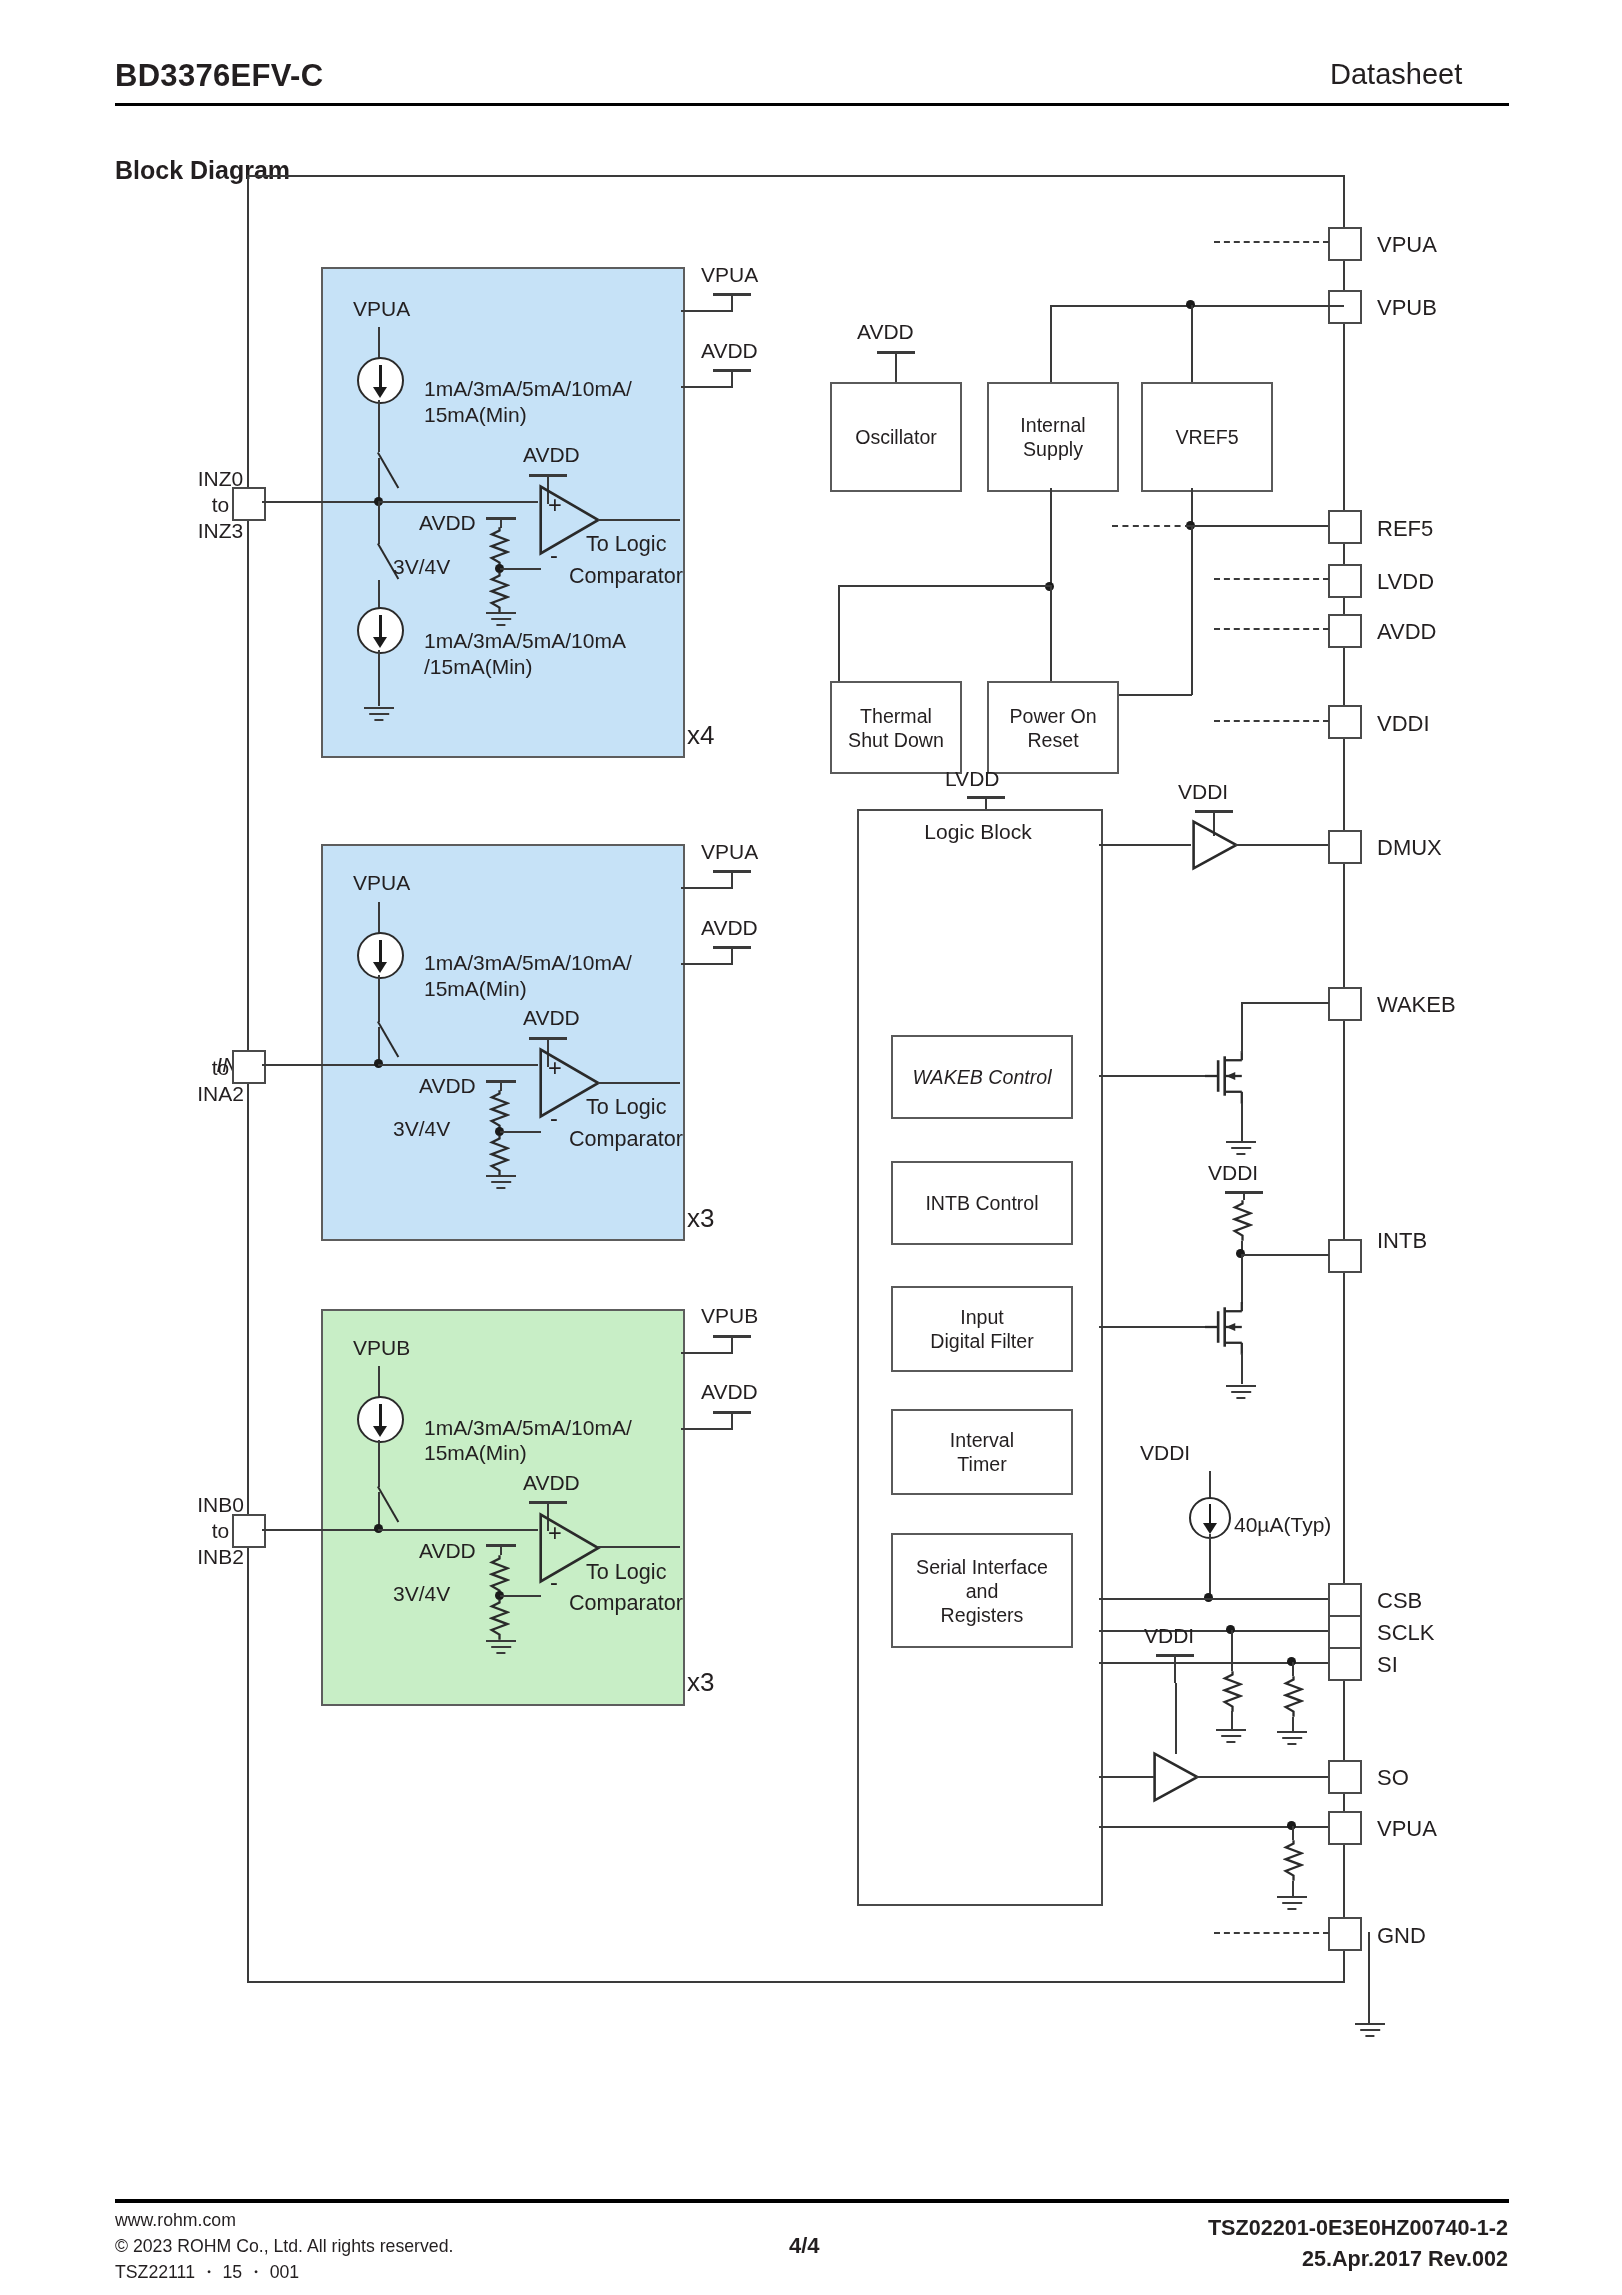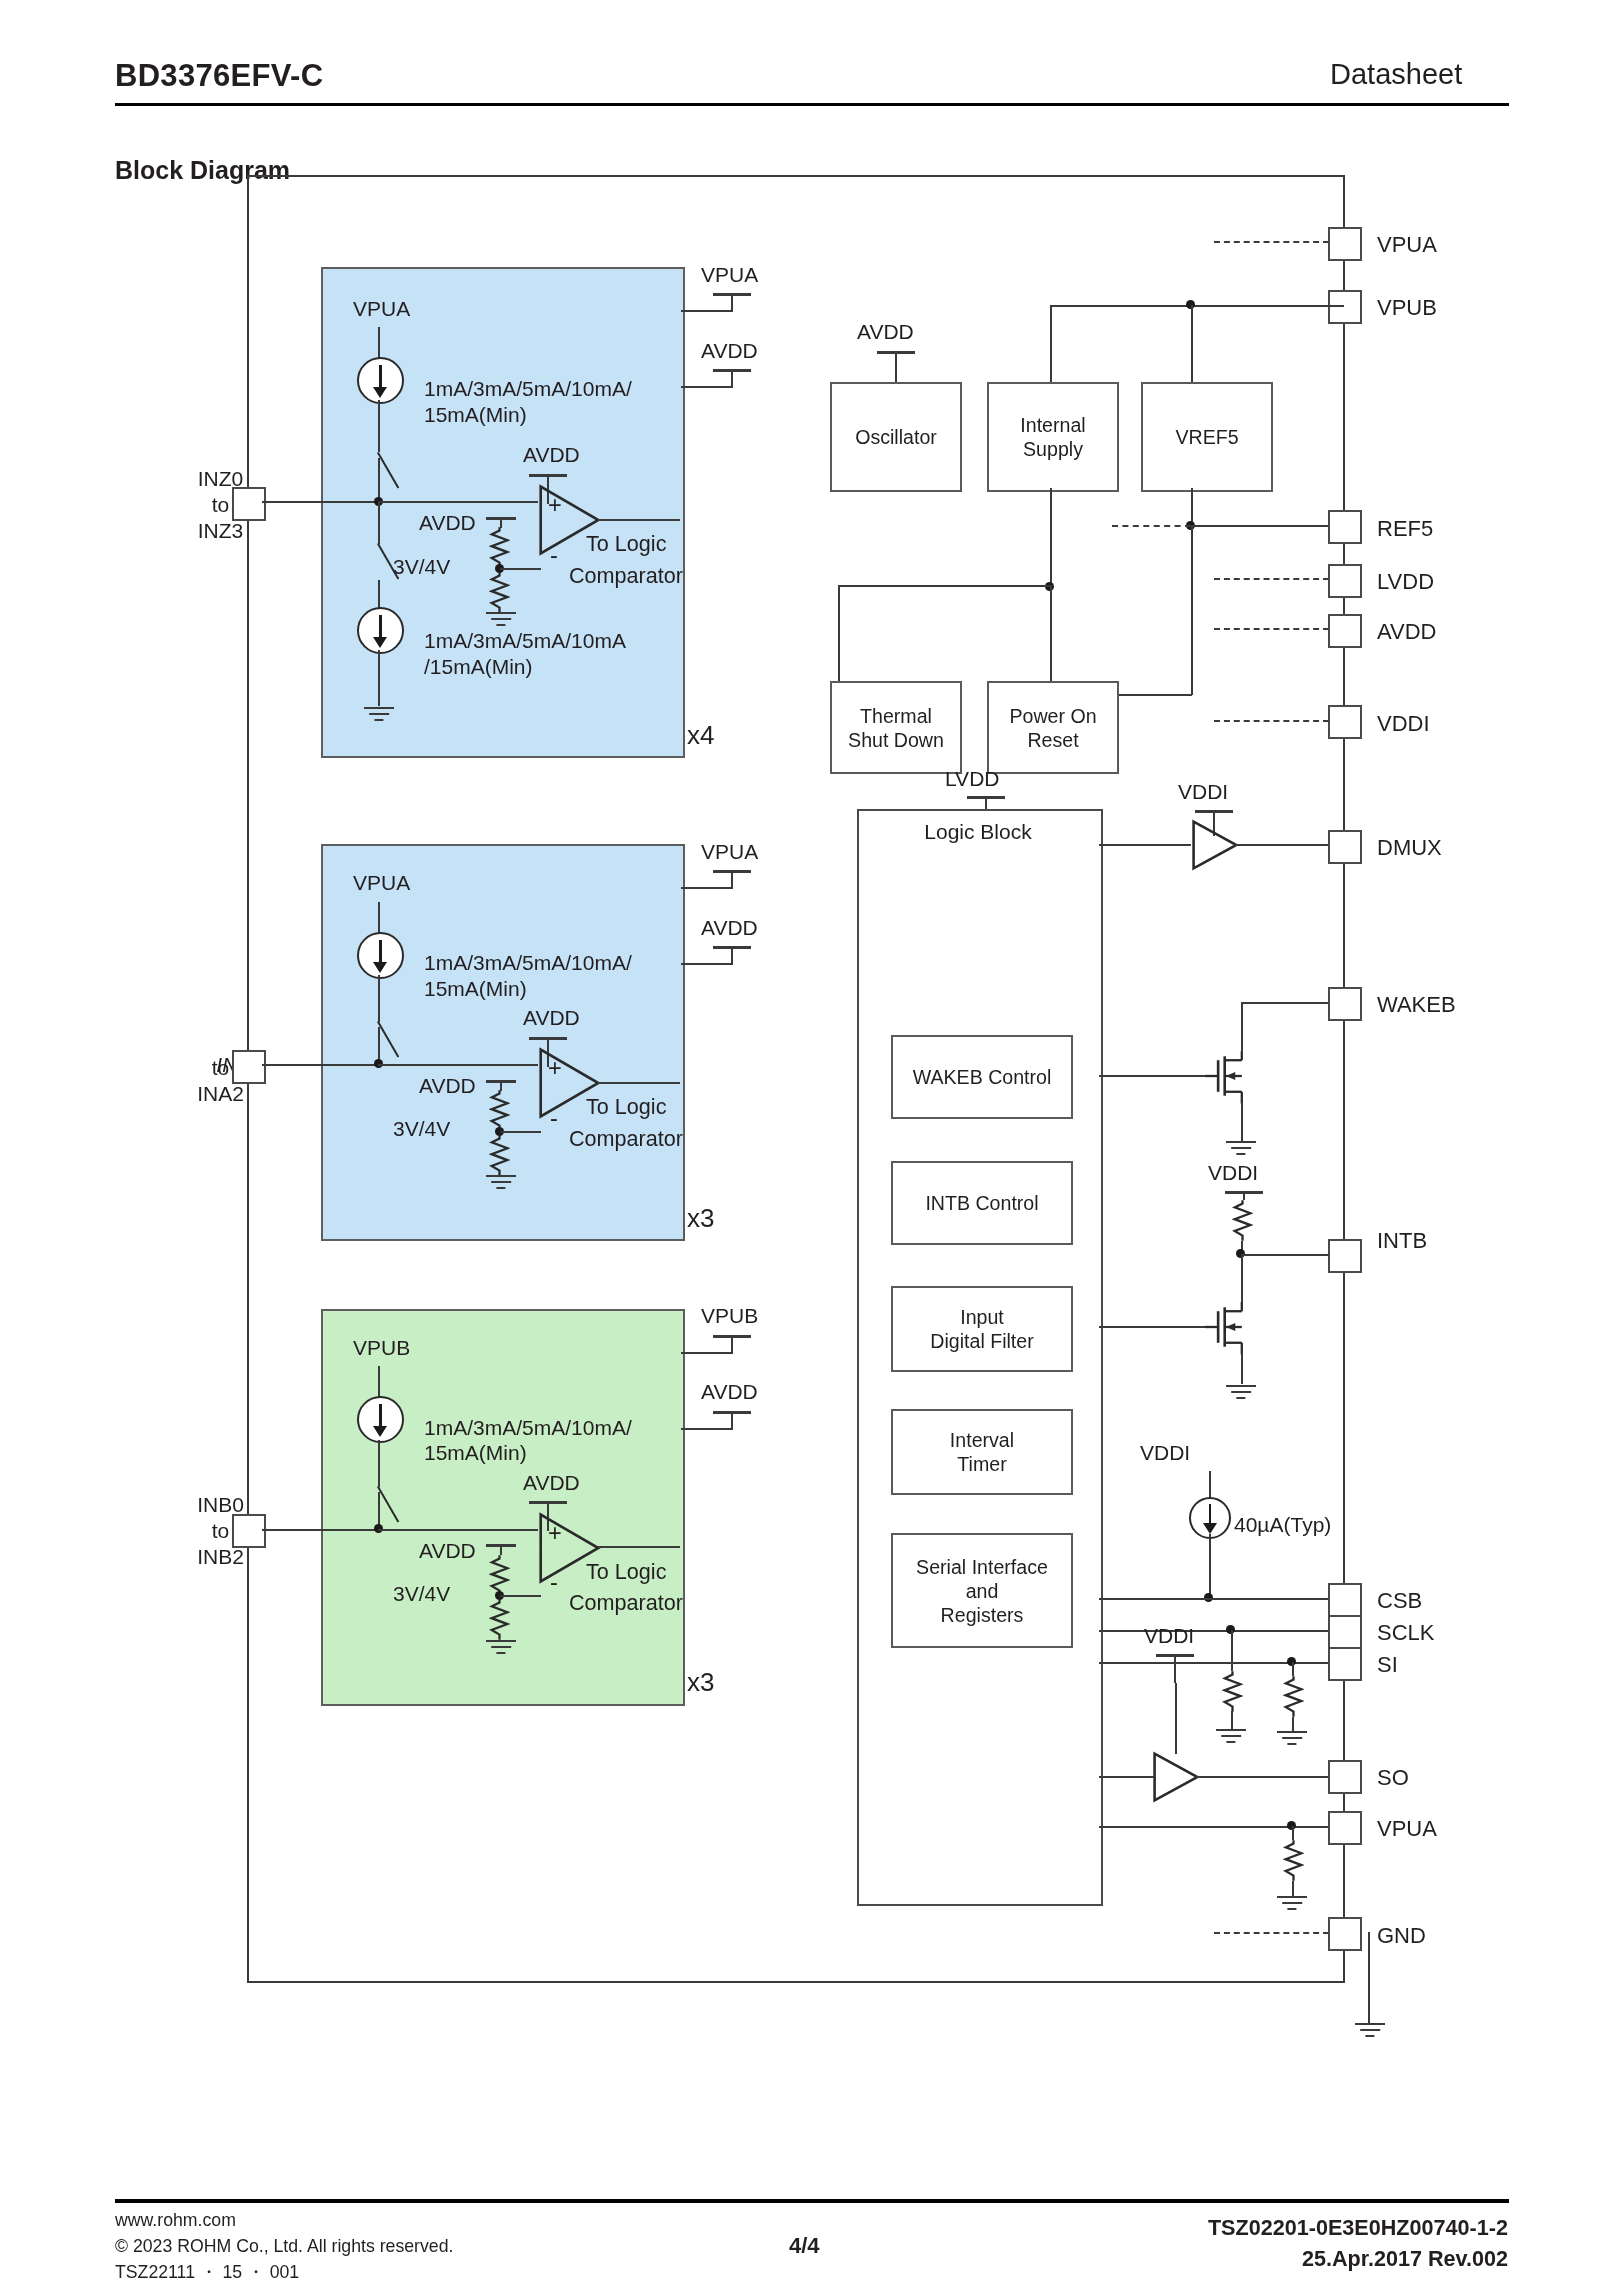--- a/index.html
+++ b/index.html
@@ -456,21 +456,21 @@
   </div>
 
   <div class="lbl" style="left:945px;top:766px;">LVDD</div>
   <div class="rail" style="left:967px;top:796px;">
     <span class="bar"></span>
       <span class="stem" style="height:27.5px;"></span>
   </div>
   <div class="frame" style="left:857px;top:809px;width:242px;height:1093px;background:#fff;"></div>
   <div class="lbl" style="left:857px;top:819px;width:242px;text-align:center;">Logic Block</div>
 
-  <div class="blk" style="left:891px;top:1035px;width:178px;height:80px;">
+  <div class="blk" style="left:891px;top:1035px;width:178px;height:80px;font-style:italic;">
     <span>WAKEB Control</span>
   </div>
   <div class="blk" style="left:891px;top:1161px;width:178px;height:80px;">
     <span>INTB Control</span>
   </div>
   <div class="blk" style="left:891px;top:1286px;width:178px;height:82px;">
     <div>
       <div>Input</div>
       <div>Digital Filter</div>
     </div>

